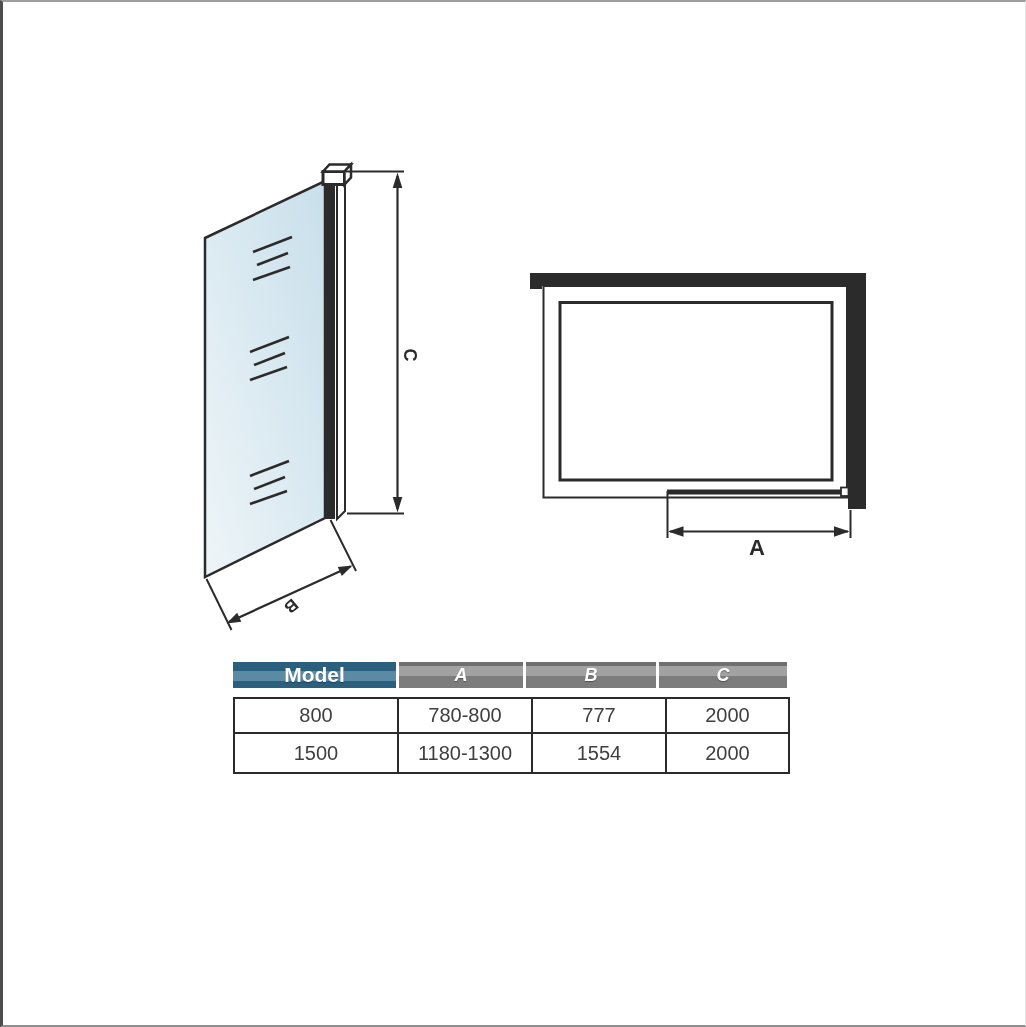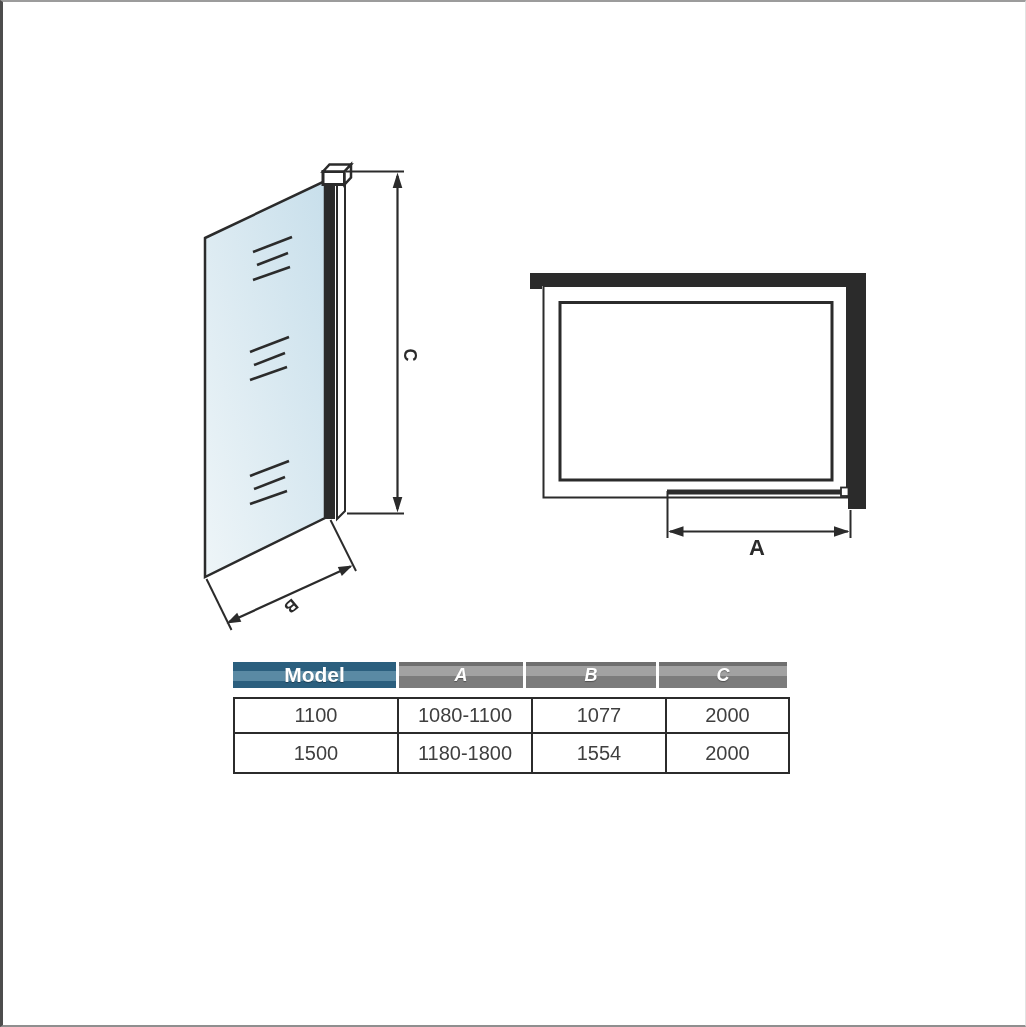--- a/index.html
+++ b/index.html
@@ -135,28 +135,28 @@
     </div>
     <table class="tbody">
       <colgroup>
         <col style="width:164px">
           <col style="width:134px">
           <col style="width:134px">
           <col style="width:123px">
       </colgroup>
       <tbody>
         <tr>
-          <td>1100</td>
-          <td>1080-1100</td>
-          <td>1077</td>
+          <td>800</td>
+          <td>780-800</td>
+          <td>777</td>
           <td>2000</td>
         </tr>
         <tr>
           <td>1500</td>
-          <td>1180-1800</td>
+          <td>1180-1300</td>
           <td>1554</td>
           <td>2000</td>
         </tr>
       </tbody>
     </table>
   </div>
 
   <div class="frame"></div>
 </div>
 

